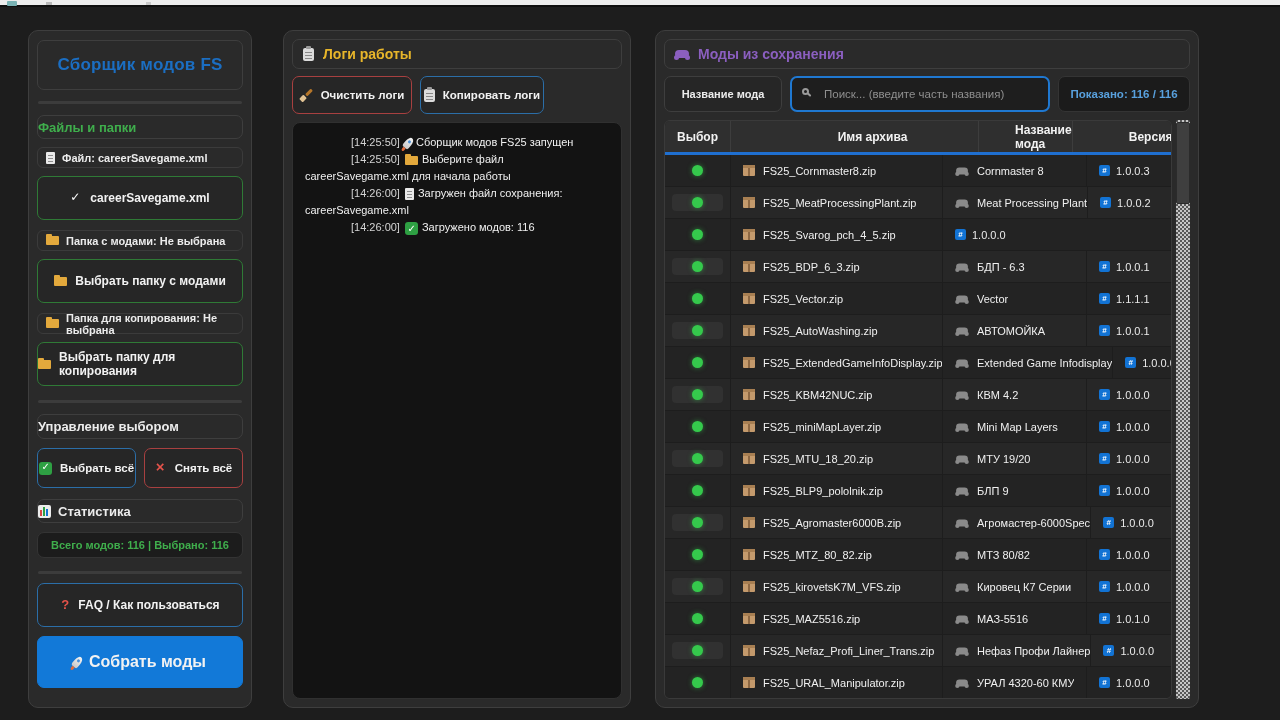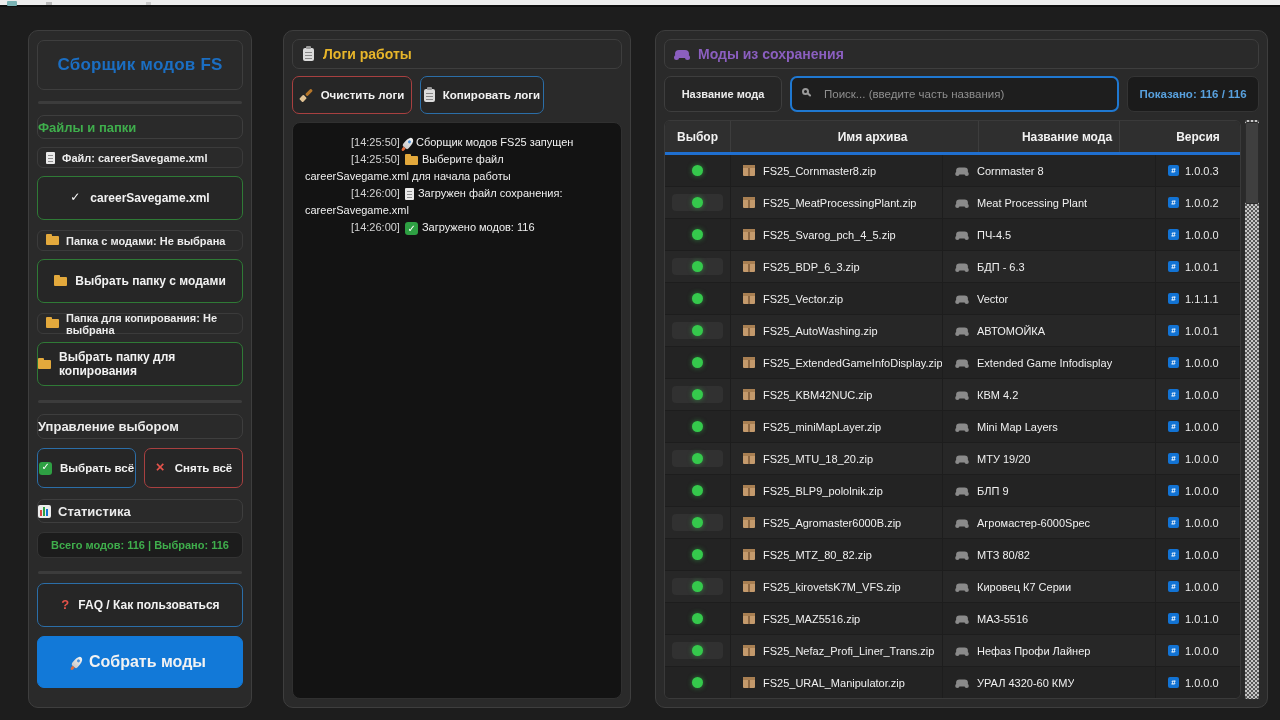--- a/index.html
+++ b/index.html
@@ -10,21 +10,21 @@
   
   .topstrip{position:absolute;left:0;top:0;width:1280px;height:7px;background:#ededed;border-bottom:2px solid #0f0f0f;}
   .topstrip .appico{position:absolute;left:7px;top:1px;width:10px;height:5px;background:#79b2b4;border-radius:1px;}
   .topstrip .mark1{position:absolute;left:46px;top:2px;width:6px;height:3px;background:#b9b9b9;}
   .topstrip .mark2{position:absolute;left:146px;top:2px;width:5px;height:3px;background:#c9c9c9;}
 
   
   .panel{position:absolute;top:30px;height:678px;background:#2a2a2a;border:1px solid #3e3e3e;border-radius:10px;padding:8px;}
   #left-panel{left:28px;width:224px;}
   #logs-panel{left:283px;width:348px;display:flex;flex-direction:column;}
-  #mods-panel{left:655px;width:613px;display:flex;flex-direction:column;}
+  #mods-panel{left:655px;width:544px;display:flex;flex-direction:column;}
 
   .obox{border:1px solid #3e3e3e;border-radius:7px;background:#2a2a2a;}
   .hr{height:3px;background:#3c3c3c;border-radius:2px;margin:11px 1px;}
 
   
   .title-box{height:50px;display:flex;align-items:center;justify-content:center;margin-top:1px;}
   .title-box span{font-size:17px;font-weight:800;color:#1b6ec2;letter-spacing:.2px;}
   .sec-label{height:24px;display:flex;align-items:center;gap:7px;padding-left:0;font-size:13px;font-weight:800;color:#ececec;}
   .sec-label.green{color:#3fae4c;}
   .mini-label{height:21px;margin-top:8px;display:flex;align-items:center;gap:7px;padding:0 8px;font-size:11px;font-weight:700;color:#ececec;border:1px solid #3b3b3b;border-radius:6px;}
@@ -308,24 +308,20 @@
     </div>
   </div>
           <div class="tr">
     <div class="td c1">
       <span class="dot-green"></span>
     </div>
     <div class="td c2">
       <span class="ic ico-package"></span>
       <span class="txt">FS25_Svarog_pch_4_5.zip</span>
     </div>
-    <div class="td c3">
-      <span class="ic ico-gamepad dim"></span>
-      <span class="txt">ПЧ-4.5</span>
-    </div>
     <div class="td c4">
       <span class="ic ico-version"></span>
       <span class="txt">1.0.0.0</span>
     </div>
   </div>
           <div class="tr">
     <div class="td c1">
       <span class="dot-green"></span>
     </div>
     <div class="td c2">

